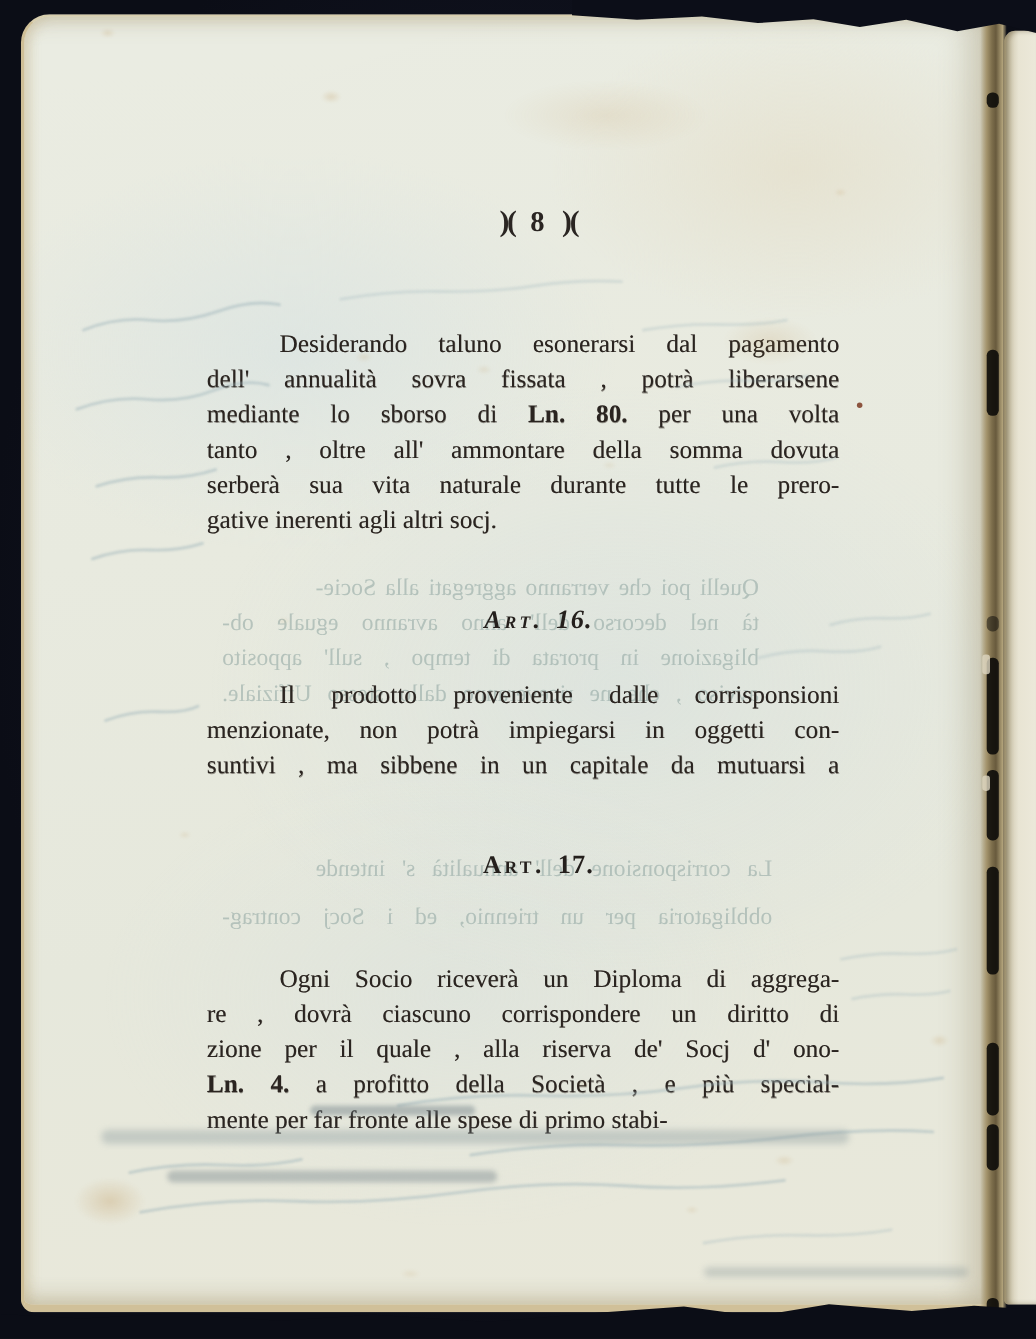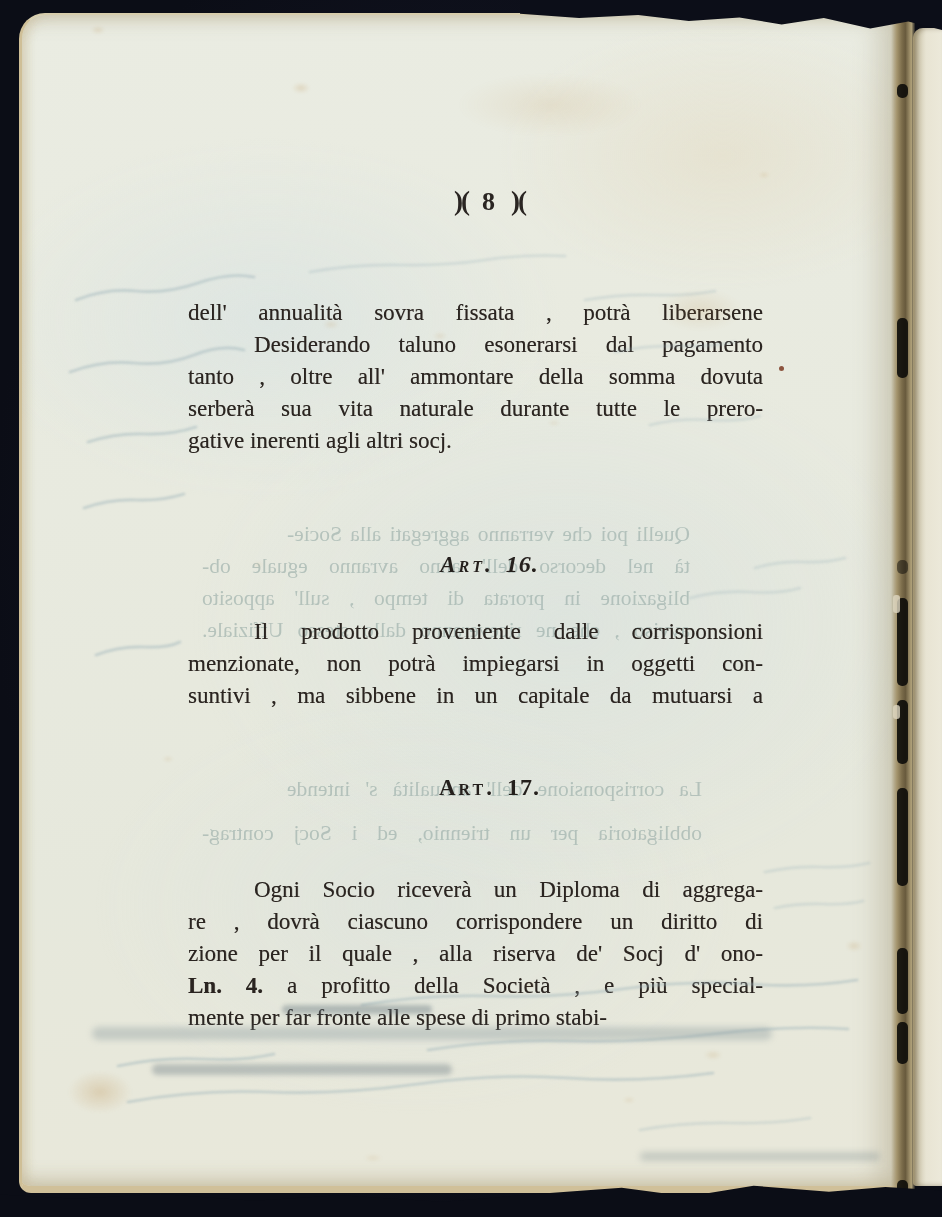--- a/index.html
+++ b/index.html
@@ -110,22 +110,23 @@
     </div>
 
     <div class="textcol">
 
       <div class="pgorn">
         <span class="mark">)(</span><span class="num">8</span><span class="mark">)(</span>
       </div>
 
 
       <div class="para" style="top:282px;">
+        <div class="tline indent">Desiderando taluno esonerarsi dal pagamento</div>
         <div class="tline">dell' annualità sovra fissata , potrà liberarsene</div>
-        <div class="tline indent">Desiderando taluno esonerarsi dal pagamento</div>
+        <div class="tline">mediante lo sborso di <b>Ln. 80.</b> per una volta</div>
         <div class="tline">tanto , oltre all' ammontare della somma dovuta</div>
         <div class="tline">serberà sua vita naturale durante tutte le prero-</div>
         <div class="tline last">gative inerenti agli altri socj.</div>
       </div>
 
       <div class="art-heading" style="top:536px;font-style:italic;">
         <span class="art-label">Art.</span><span class="art-num">16.</span>
       </div>
 
       <div class="para" style="top:601px;">

